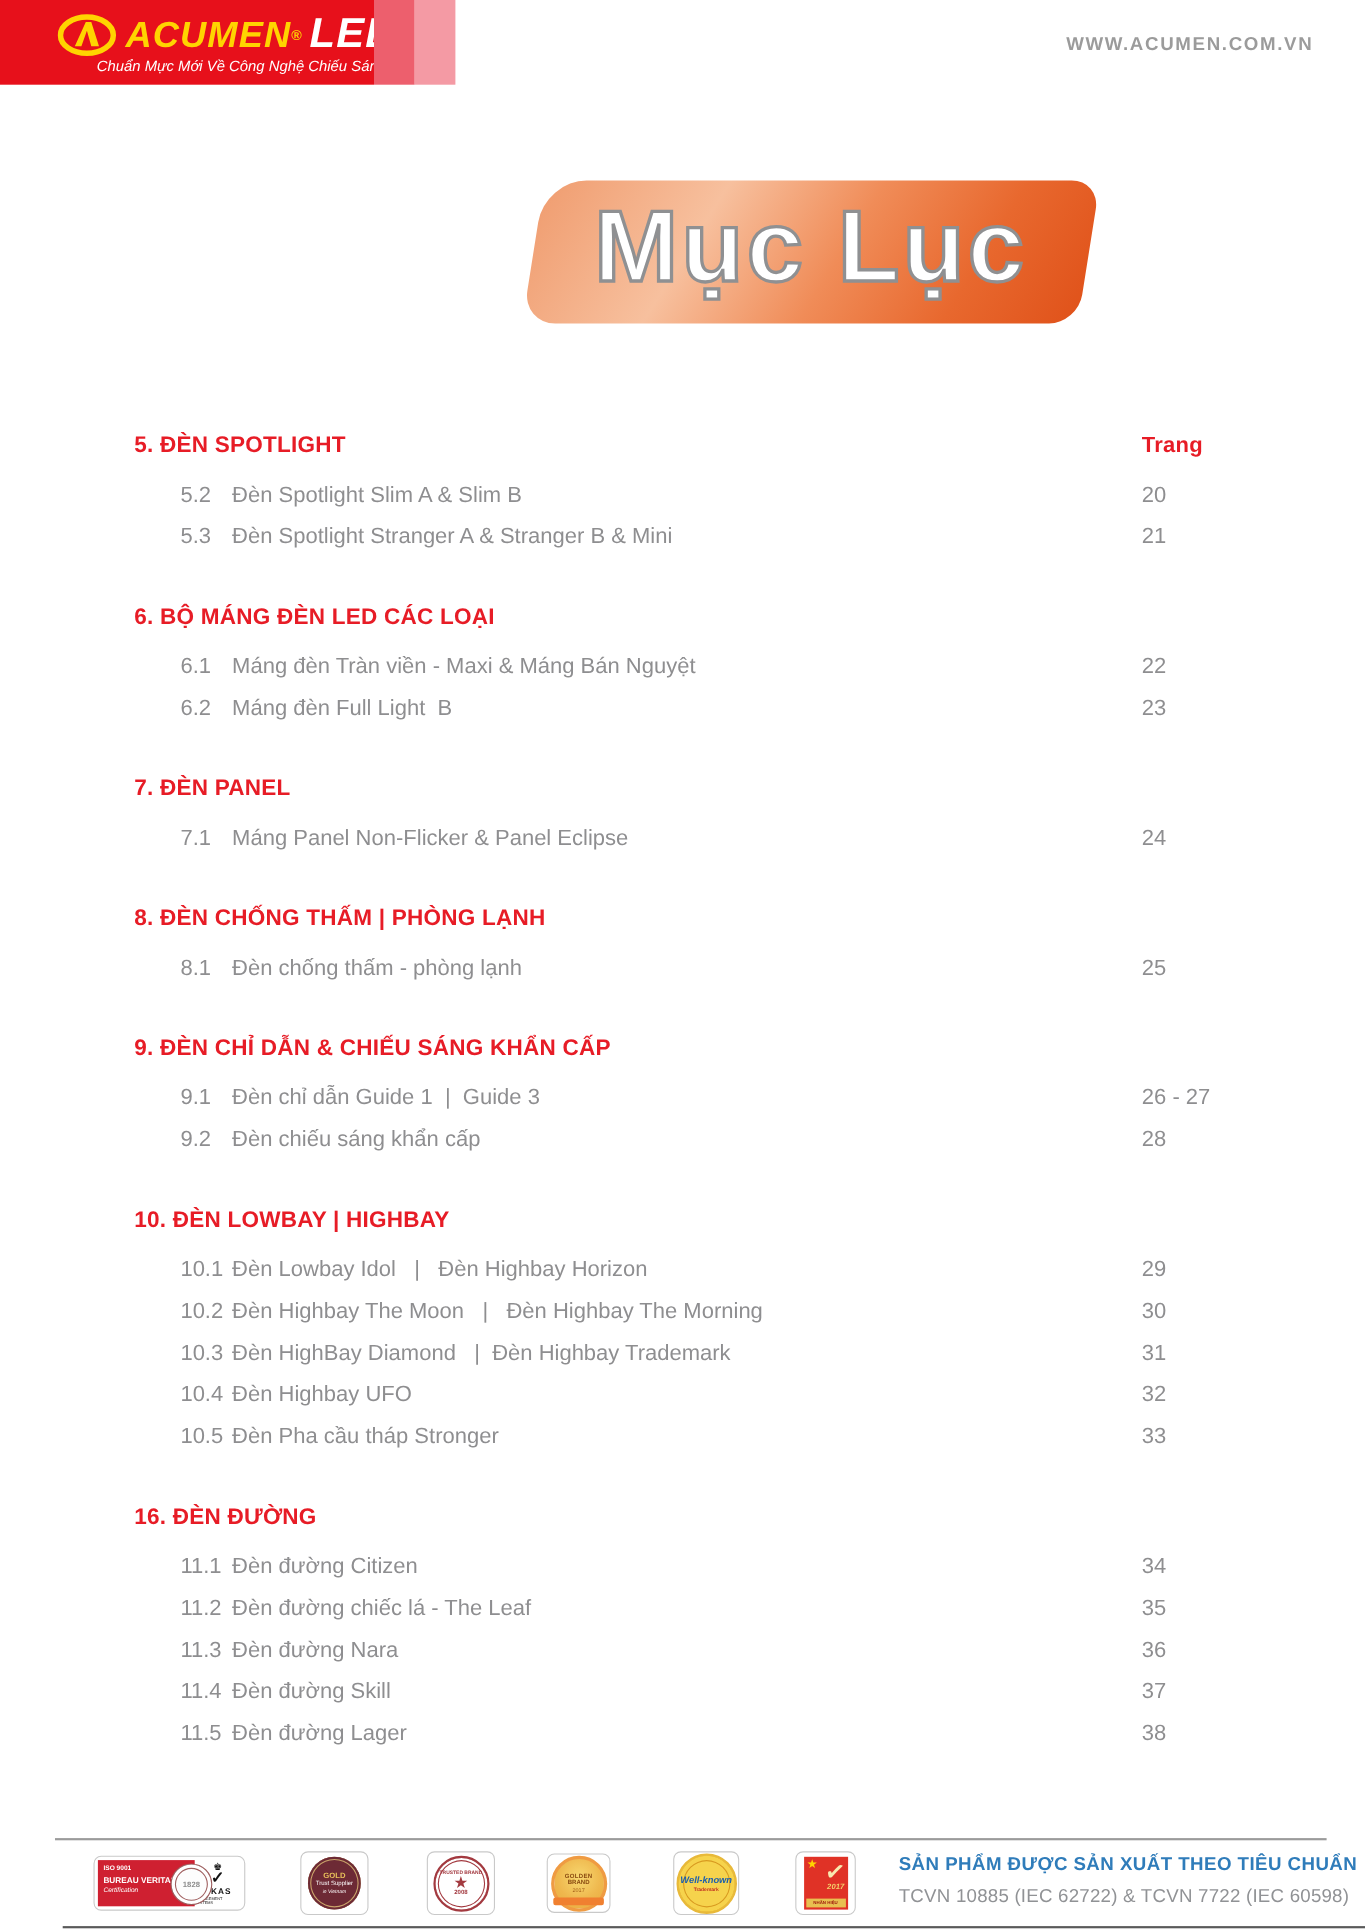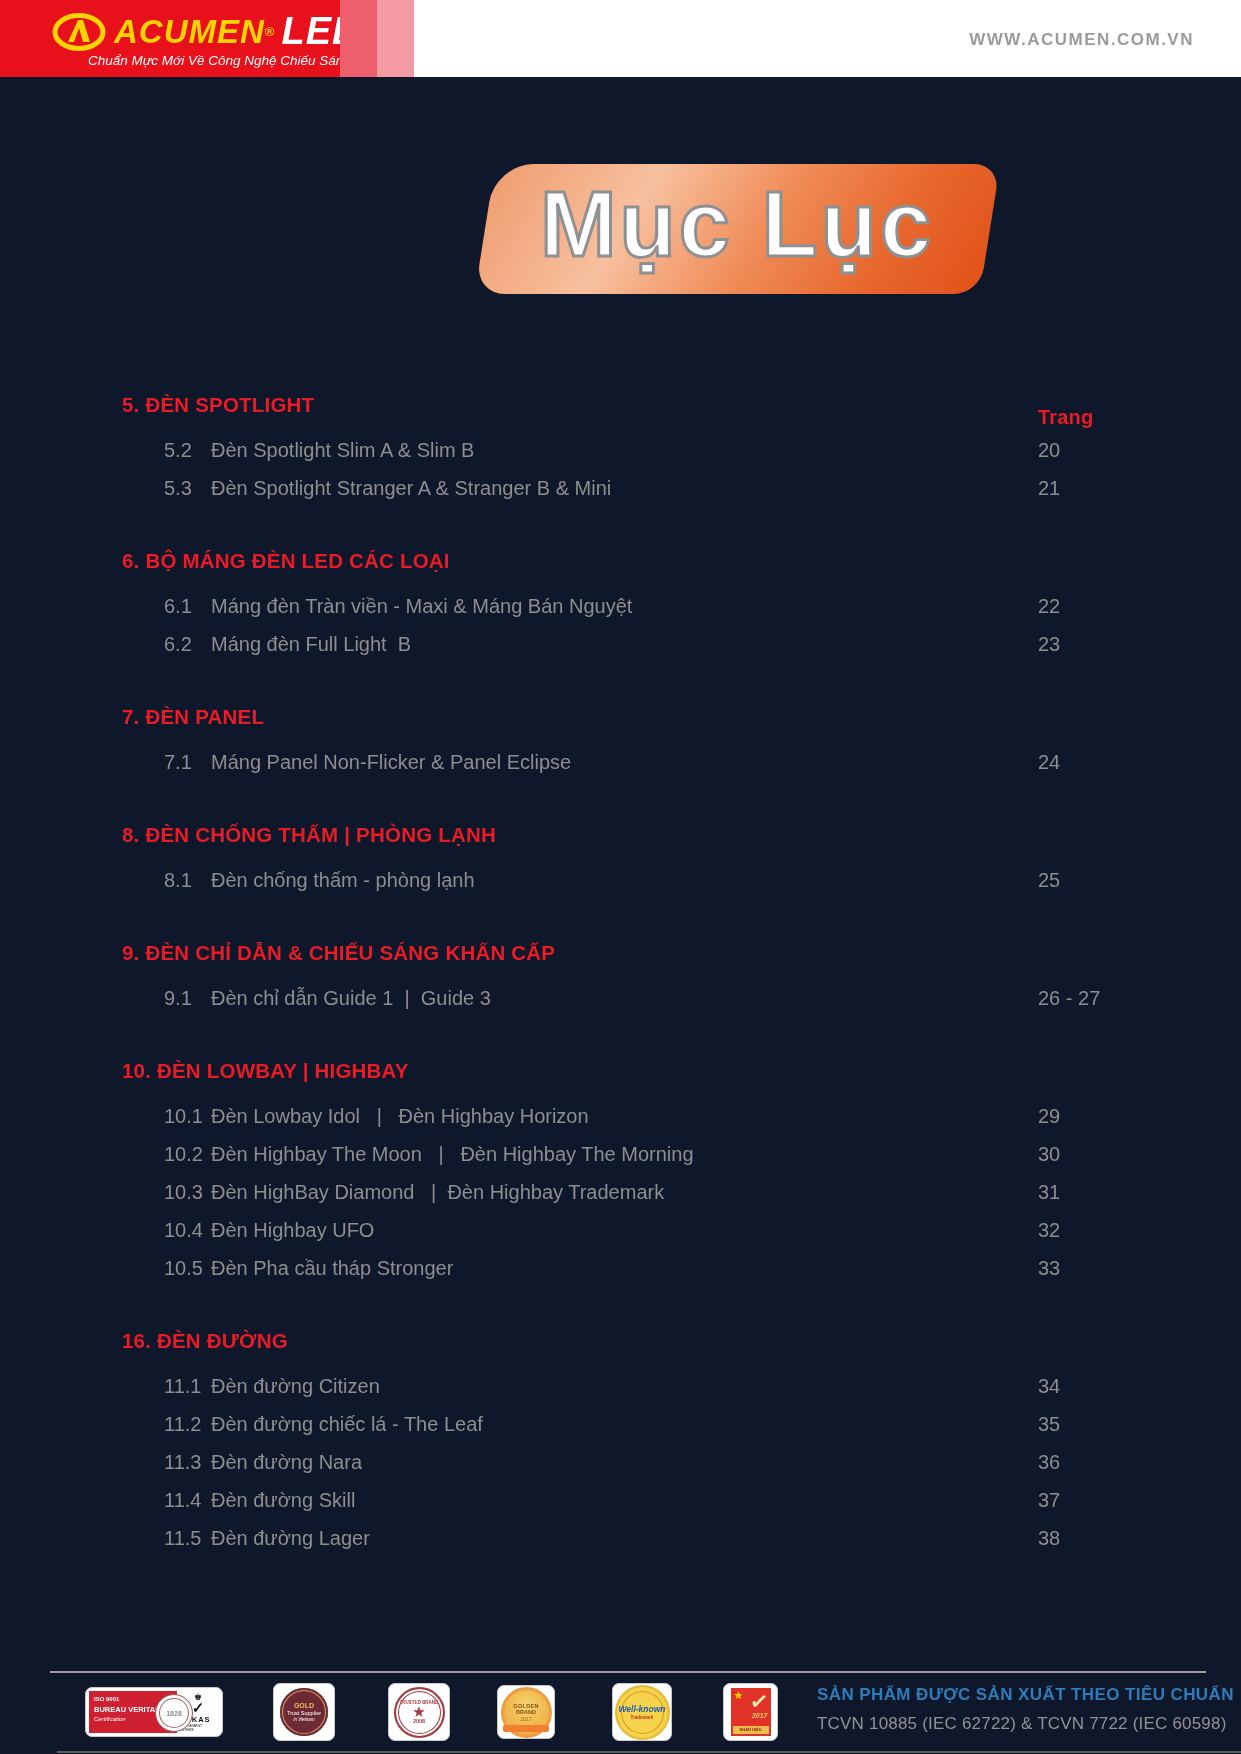--- a/index.html
+++ b/index.html
@@ -1,16 +1,16 @@
 <!DOCTYPE html>
 <html><head>
 <meta charset="utf-8">
 <style>
   html,body{margin:0;padding:0;background:#e9e9e9;}
-  .page{position:relative;width:1241px;height:1754px;background:#0f172a;margin:0 auto;
+  .page{position:relative;width:1241px;height:1754px;background:#ffffff;margin:0 auto;
         font-family:"Liberation Sans",sans-serif;overflow:hidden;}
 
   
   .header{position:absolute;top:0;left:0;width:100%;height:77px;background:#fff;}
   .header-red{position:absolute;top:0;left:0;width:340px;height:77px;background:#e7101b;}
   .header-strip1{position:absolute;top:0;left:340px;width:37px;height:77px;background:#ed5f6d;}
   .header-strip2{position:absolute;top:0;left:377px;width:37px;height:77px;background:#f49aa4;}
   .logo-row{position:absolute;top:10px;left:52px;display:flex;align-items:center;}
   .logo-mark{width:54px;height:40px;margin-right:8px;}
   .brand{color:#ffd400;font-size:33px;font-weight:bold;font-style:italic;letter-spacing:1px;}
@@ -27,21 +27,21 @@
           display:flex;align-items:center;justify-content:center;}
   .banner-title{transform:skewX(9deg);color:#ffffff;font-size:92px;font-weight:bold;letter-spacing:3px;
                 -webkit-text-stroke:3px #8f9092;padding-bottom:10px;white-space:nowrap;}
 
   
   .toc{position:absolute;top:392px;left:122px;width:981px;}
   .sec{margin-top:48px;}
   .sec:first-child{margin-top:0;}
   .sec-head{position:relative;height:26px;line-height:26px;color:#e71c26;font-size:20.5px;font-weight:bold;
             letter-spacing:0.2px;white-space:pre;}
-  .trang{position:absolute;left:916px;top:12px;color:#e71c26;font-weight:bold;font-size:20px;}
+  .trang{position:absolute;left:916px;top:0;color:#e71c26;font-weight:bold;font-size:20px;}
   .row{position:relative;height:24px;line-height:24px;margin-top:14px;color:#8e8e90;font-size:20px;white-space:pre;}
   .sec-head + .row{margin-top:20px;}
   .row .num{display:inline-block;margin-left:42px;width:47px;}
   .row .page{position:absolute;left:916px;top:0;}
 
   
   .footer-line{position:absolute;top:1671px;left:50px;right:35px;height:2px;background:#9b9b9b;}
   .bottom-edge{position:absolute;top:1751px;left:57px;right:0;height:2px;background:#5a5a5a;}
   .badge{position:absolute;background:#fff;border:1px solid #c9c9c9;border-radius:7px;box-sizing:border-box;}
   .b-circle{border-radius:50%;display:flex;flex-direction:column;align-items:center;justify-content:center;text-align:center;}
@@ -141,20 +141,21 @@
         <div class="sec-head">7. ĐÈN PANEL</div>
         <div class="row"><span class="num">7.1</span><span class="label">Máng Panel Non-Flicker &amp; Panel Eclipse</span><span class="page">24</span></div>
       </div>
       <div class="sec">
         <div class="sec-head">8. ĐÈN CHỐNG THẤM | PHÒNG LẠNH</div>
         <div class="row"><span class="num">8.1</span><span class="label">Đèn chống thấm - phòng lạnh</span><span class="page">25</span></div>
       </div>
       <div class="sec">
         <div class="sec-head">9. ĐÈN CHỈ DẪN &amp; CHIẾU SÁNG KHẨN CẤP</div>
         <div class="row"><span class="num">9.1</span><span class="label">Đèn chỉ dẫn Guide 1  |  Guide 3</span><span class="page">26 - 27</span></div>
+        <div class="row"><span class="num">9.2</span><span class="label">Đèn chiếu sáng khẩn cấp</span><span class="page">28</span></div>
       </div>
       <div class="sec">
         <div class="sec-head">10. ĐÈN LOWBAY | HIGHBAY</div>
         <div class="row"><span class="num">10.1</span><span class="label">Đèn Lowbay Idol   |   Đèn Highbay Horizon</span><span class="page">29</span></div>
         <div class="row"><span class="num">10.2</span><span class="label">Đèn Highbay The Moon   |   Đèn Highbay The Morning</span><span class="page">30</span></div>
         <div class="row"><span class="num">10.3</span><span class="label">Đèn HighBay Diamond   |  Đèn Highbay Trademark</span><span class="page">31</span></div>
         <div class="row"><span class="num">10.4</span><span class="label">Đèn Highbay UFO</span><span class="page">32</span></div>
         <div class="row"><span class="num">10.5</span><span class="label">Đèn Pha cầu tháp Stronger</span><span class="page">33</span></div>
       </div>
       <div class="sec">

